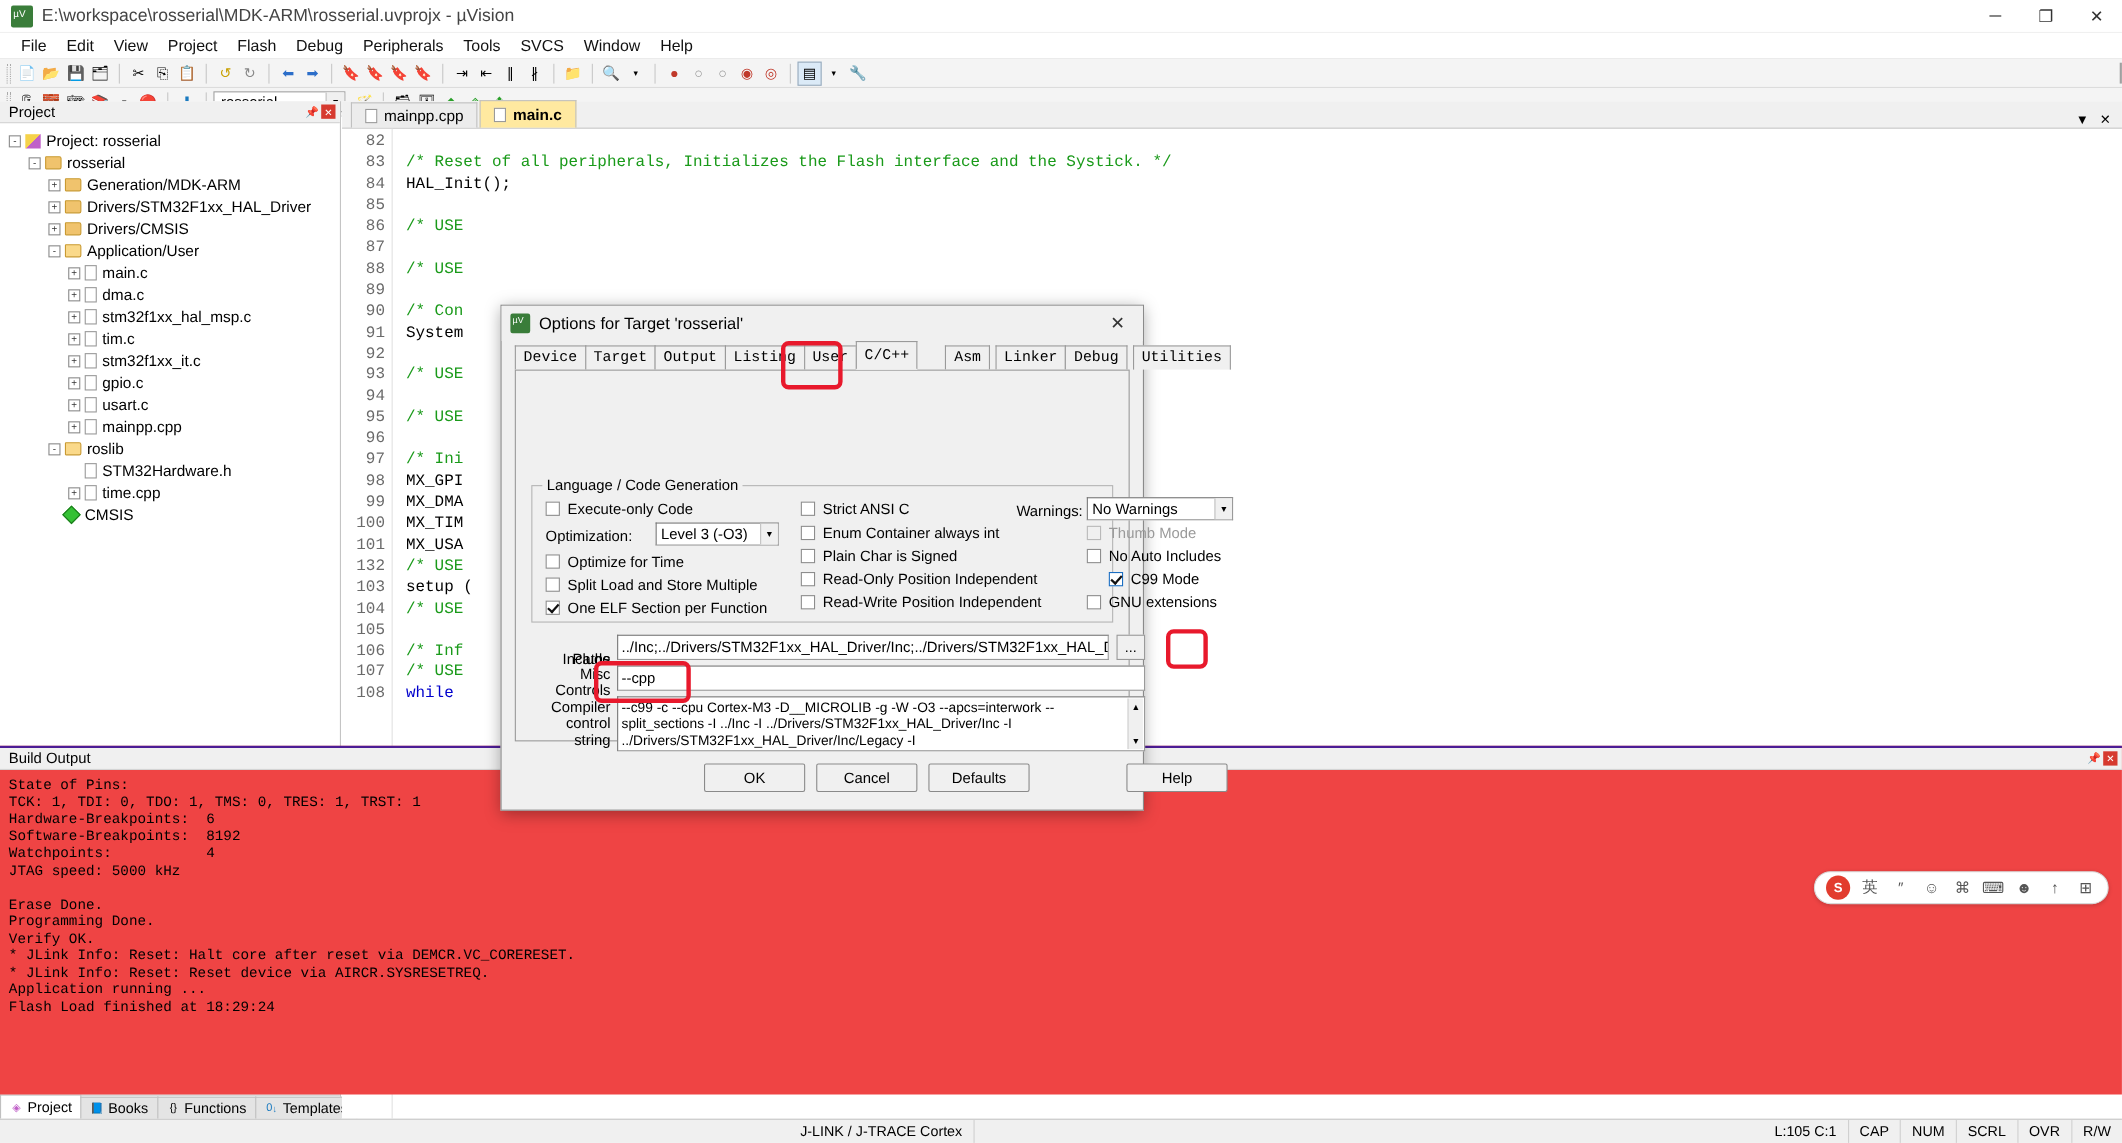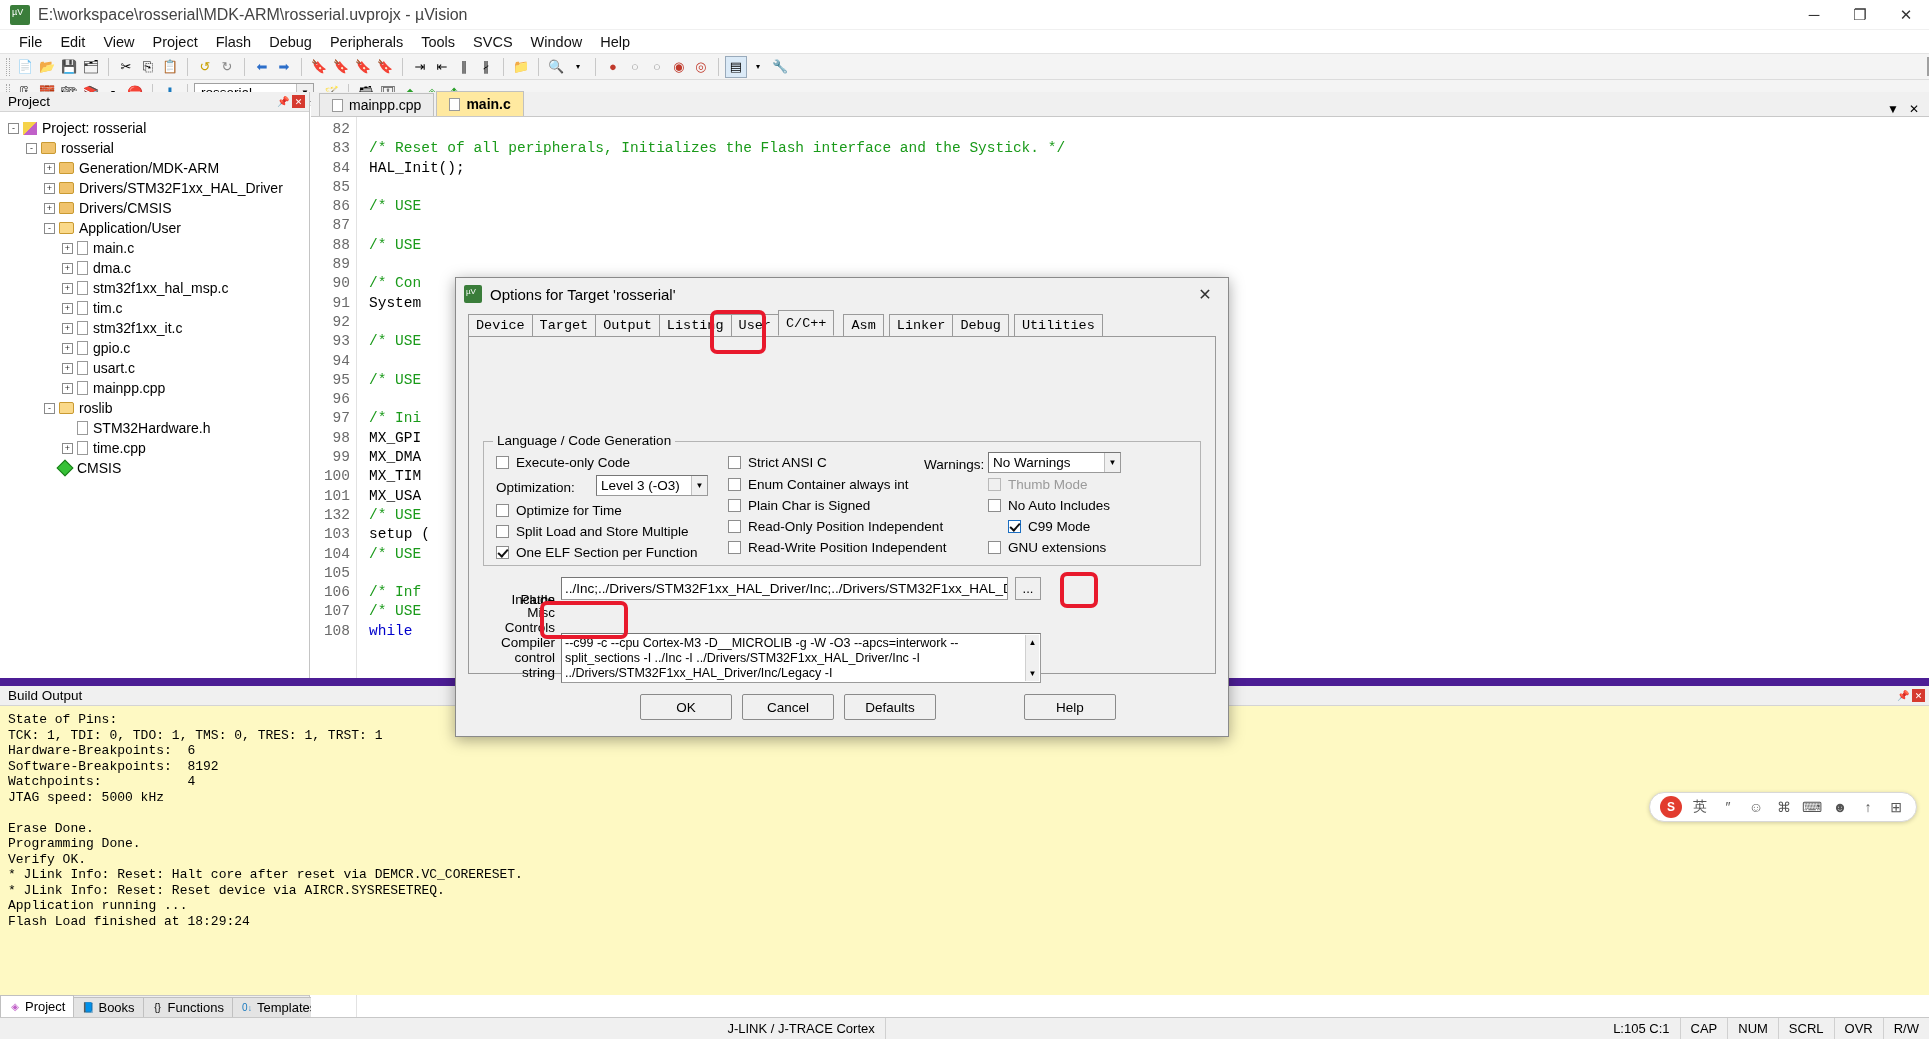--- a/index.html
+++ b/index.html
@@ -90,38 +90,38 @@
   #edtabs .right{ margin-left:auto;display:flex;gap:10px;padding-right:10px;align-items:center;font-size:12px;}
   #codewrap{ flex:1;display:flex;overflow:hidden;position:relative;}
   #gutter{ width:46px;background:#fff;border-right:1px solid #e2e2e2;text-align:right;
      font-family:"Liberation Mono",monospace;font-size:14.5px;color:#6a6a6a;padding-top:4px;}
   #gutter div{ height:19.3px;padding-right:6px;}
   #code{ flex:1;font-family:"Liberation Mono",monospace;font-size:14.5px;padding-top:4px;
      white-space:pre;overflow:hidden;}
   #code div{ height:19.3px;padding-left:12px;}
   .cmt{ color:#1a9a1a; }
   .kw{ color:#0000cc; }
-  #buildpanel{ position:absolute;left:0;right:0;bottom:22px;top:586px;background:#fef9c3;
-     border-top:8px solid #4c1d95;}
+  #buildpanel{ position:absolute;left:0;right:0;bottom:22px;top:586px;background:#ef4444;
+     border-top:2px solid #4c1d95;}
   #buildpanel .panel-head{ background:#f0f0f0; }
   #buildtext{ font-family:"Liberation Mono",monospace;font-size:13px;padding:6px 0 0 8px;
      line-height:15.5px;white-space:pre;}
   
   #statusbar{ position:absolute;left:0;right:0;bottom:0;height:22px;background:#f0f0f0;
      border-top:1px solid #c8c8c8;display:flex;align-items:center;font-size:13px;}
   #statusbar .seg{ padding:0 10px;border-right:1px solid #d0d0d0;height:100%;display:flex;align-items:center;}
   #statusbar .spacer{ flex:1; }
   
   #imebar{ position:absolute;right:12px;top:700px;height:30px;background:#fff;border:1px solid #d8d8d8;
      border-radius:15px;display:flex;align-items:center;gap:8px;padding:0 10px;box-shadow:0 1px 4px rgba(0,0,0,.18);}
   #imebar .sg{ width:22px;height:22px;border-radius:50%;background:#e23c2e;color:#fff;font-size:12px;
      display:flex;align-items:center;justify-content:center;font-weight:bold;}
   #imebar .it{ font-size:14px;color:#555;display:flex;align-items:center;justify-content:center;width:20px;}
   
-  #dialog{ position:absolute;left:455px;top:185px;width:774px;height:460px;background:#f0f0f0;
+  #dialog{ position:absolute;left:455px;top:185px;width:585px;height:460px;background:#f0f0f0;
      border:1px solid #8a8a8a;box-shadow:0 3px 14px rgba(0,0,0,.35);}
   #dialog .dlg-title{ height:32px;display:flex;align-items:center;padding:0 8px;background:#f0f0f0;}
   #dialog .dlg-title .dico{ width:18px;height:18px;background:#3a7d3a;border-radius:2px;margin-right:8px;
      position:relative;flex:none;}
   #dialog .dlg-title .dico:after{content:"µV";position:absolute;left:2px;top:2px;font-size:8px;color:#fff;}
   #dialog .dlg-title .dtxt{ font-size:15px; }
   #dialog .dlg-title .dclose{ margin-left:auto;width:30px;height:26px;display:flex;align-items:center;
      justify-content:center;font-size:16px;color:#333;}
   #tabstrip{ display:flex;align-items:flex-end;height:26px;padding-left:12px;
      font-family:"Liberation Mono",monospace;font-size:13.5px;position:relative;}
@@ -469,21 +469,21 @@
       <div class="dclose">✕</div>
     </div>
 
     <div id="tabstrip">
       <div class="dtab">Device</div>
       <div class="dtab">Target</div>
       <div class="dtab">Output</div>
       <div class="dtab">Listing</div>
       <div class="dtab">User</div>
       <div class="dtab sel" style="margin-right:3px;">C/C++</div>
-      <div class="dtab" style="margin-left:6px;">Asm</div>
+      <div class="dtab" style="margin-left:22px;">Asm</div>
       <div class="dtab" style="margin-left:6px;">Linker</div>
       <div class="dtab">Debug</div>
       <div class="dtab" style="margin-left:6px;">Utilities</div>
     </div>
 
     <div id="tabpage">
 
 
       <div class="gbox" style="left:14px;top:104px;right:14px;height:125px;">
         <div class="lg">Language / Code Generation</div>
@@ -554,20 +554,21 @@
         </div>
       </div>
 
       <div class="fld-lbl" style="left:20px;top:240px;width:66px;margin-top:15px;">Include</div>
       <div class="fld-lbl" style="left:20px;top:255px;width:66px;">Paths</div>
       <div class="tfield" style="left:92px;top:240px;width:447px;height:23px;">../Inc;../Drivers/STM32F1xx_HAL_Driver/Inc;../Drivers/STM32F1xx_HAL_Driver/Inc/Legacy;../Drivers/CMSIS/I</div>
       <div class="sqbtn" style="left:546px;top:240px;width:26px;height:23px;">...</div>
 
       <div class="fld-lbl" style="left:20px;top:268px;width:66px;">Misc</div>
       <div class="fld-lbl" style="left:20px;top:283px;width:66px;">Controls</div>
+      <div class="tfield" style="left:92px;top:268px;width:480px;height:23px;">--cpp</div>
 
       <div class="fld-lbl" style="left:20px;top:298px;width:66px;">Compiler</div>
       <div class="fld-lbl" style="left:20px;top:313px;width:66px;">control</div>
       <div class="fld-lbl" style="left:20px;top:328px;width:66px;">string</div>
       <div class="multiline" style="left:92px;top:296px;width:480px;height:50px;">
         <span style="display:block;padding-right:16px;">--c99 -c --cpu Cortex-M3 -D__MICROLIB -g -W -O3 --apcs=interwork --split_sections -I ../Inc -I ../Drivers/STM32F1xx_HAL_Driver/Inc -I ../Drivers/STM32F1xx_HAL_Driver/Inc/Legacy -I ../Drivers/CMSIS/Device/ST/STM32F1xx/Include -I ../Drivers/CMSIS/Include -I ../MDK-ARM -I ../RosLibs --cpp</span>
         <span class="sb">
           <span>▲</span>
           <span>▼</span>
         </span>

